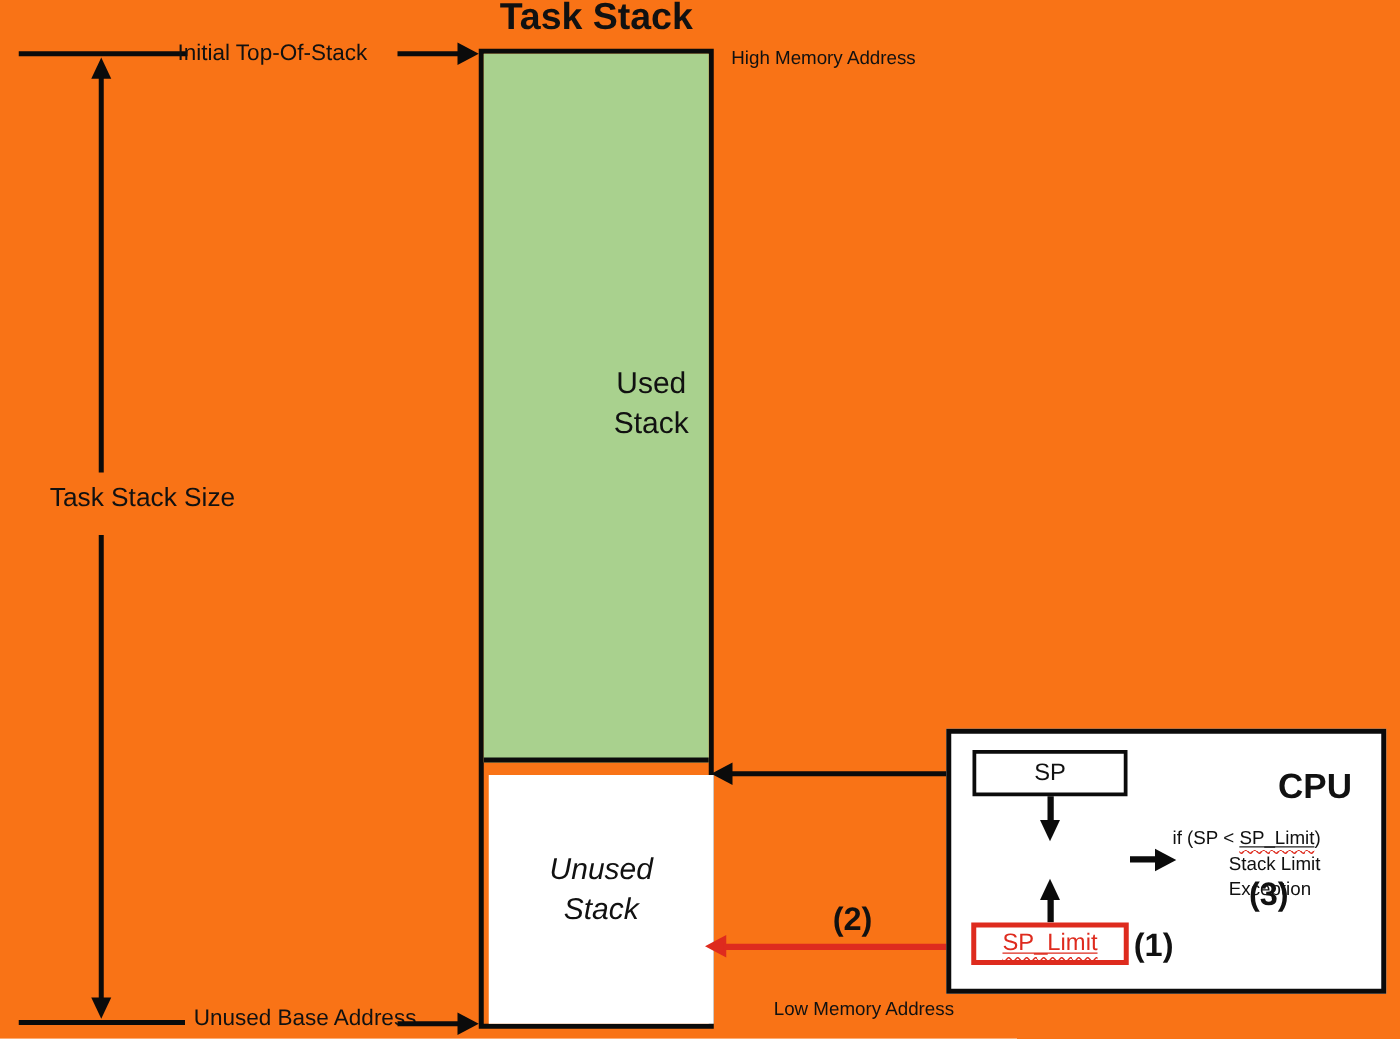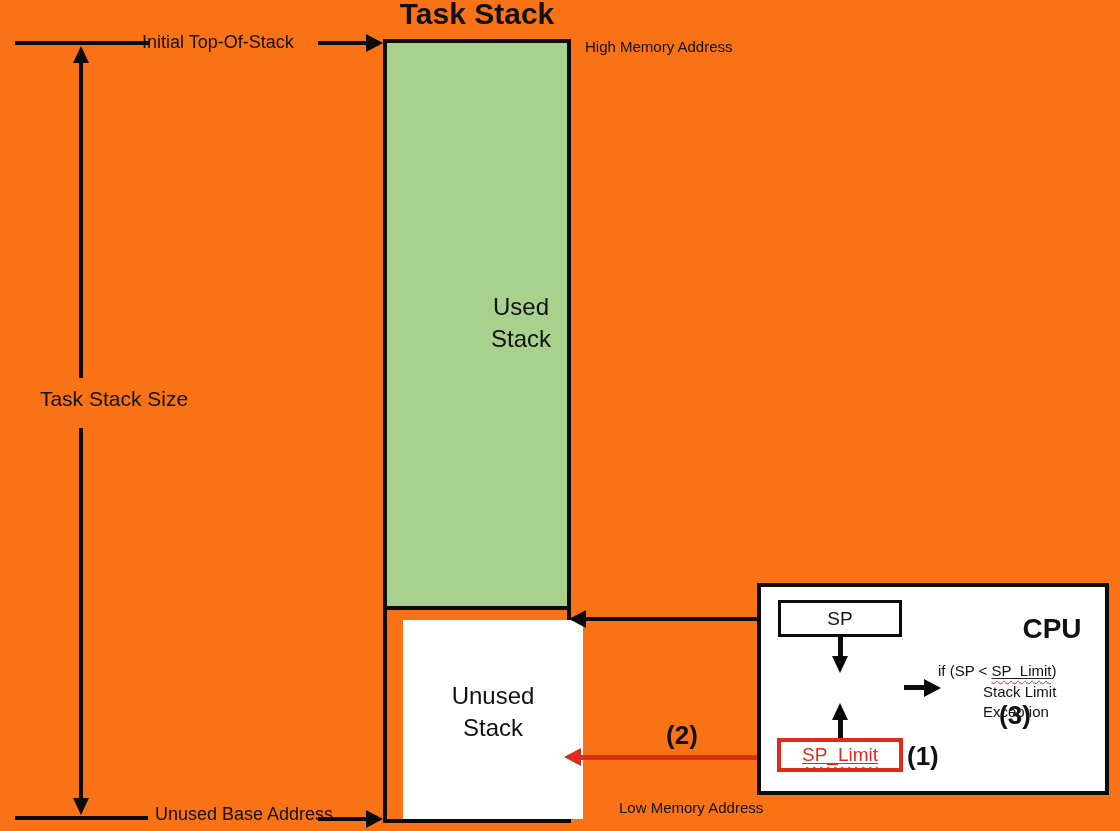--- a/index.html
+++ b/index.html
@@ -6,21 +6,21 @@
   #canvas{
     position:relative;width:1120px;height:831px;background:#f97316;overflow:hidden;
     font-family:"Liberation Sans",sans-serif;color:#111;
     --green:#a9d18e;--red:#de2b1e;--line:#0b0b0b;
   }
   .abs{position:absolute;}
   .txt{white-space:pre-line;}
   
   .stack-rect{left:383px;top:39px;width:180px;height:776px;border:4px solid var(--line);}
   .stack-used{position:absolute;left:0;top:0;width:100%;height:567px;background:var(--green);border-bottom:4px solid var(--line);box-sizing:border-box;padding-left:44px;}
-  .stack-unused{position:absolute;left:16px;top:577px;width:100%;bottom:0;background:#fff;}
+  .stack-unused{position:absolute;left:4px;top:577px;width:100%;bottom:0;background:#fff;font-style:italic;}
   .stack-label{width:100%;font-size:24px;line-height:32px;text-align:center;}
   
   .hline{height:4px;background:var(--line);}
   .vline{width:4px;background:var(--line);}
   .arrow{width:0;height:0;}
   .arrow.right{border-top:9px solid transparent;border-bottom:9px solid transparent;border-left:17px solid var(--line);}
   .arrow.left{border-top:9px solid transparent;border-bottom:9px solid transparent;border-right:17px solid var(--line);}
   .arrow.up{border-left:8px solid transparent;border-right:8px solid transparent;border-bottom:17px solid var(--line);}
   .arrow.down{border-left:8px solid transparent;border-right:8px solid transparent;border-top:17px solid var(--line);}
   .arrow.red-left{border-top:9px solid transparent;border-bottom:9px solid transparent;border-right:17px solid var(--red);}

